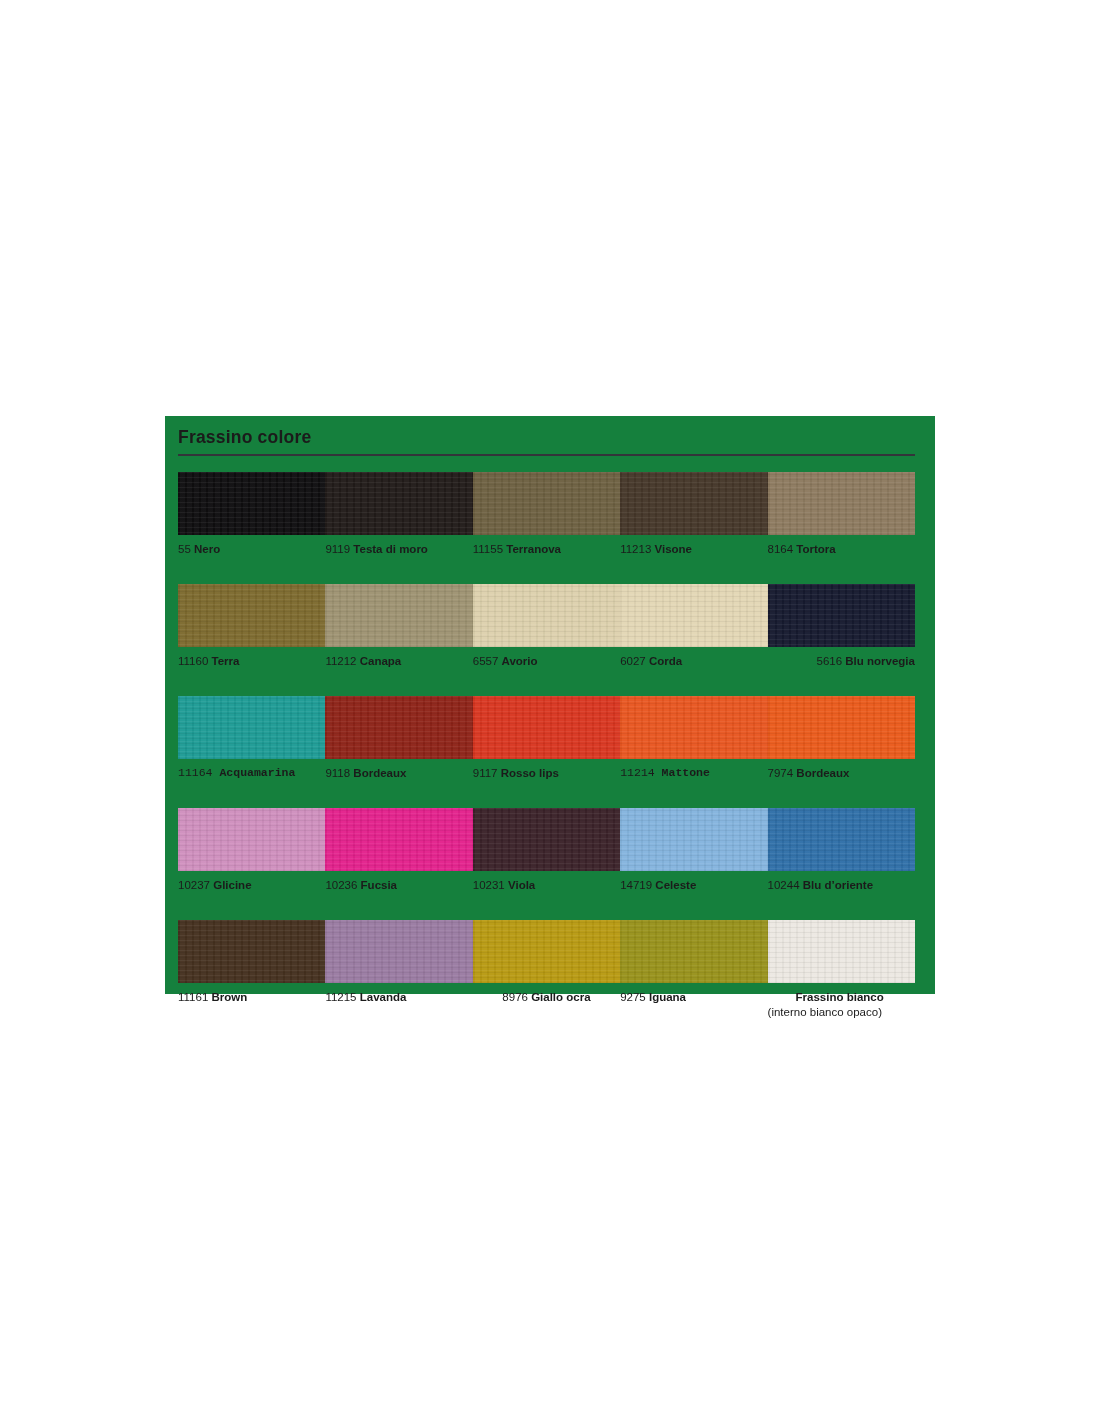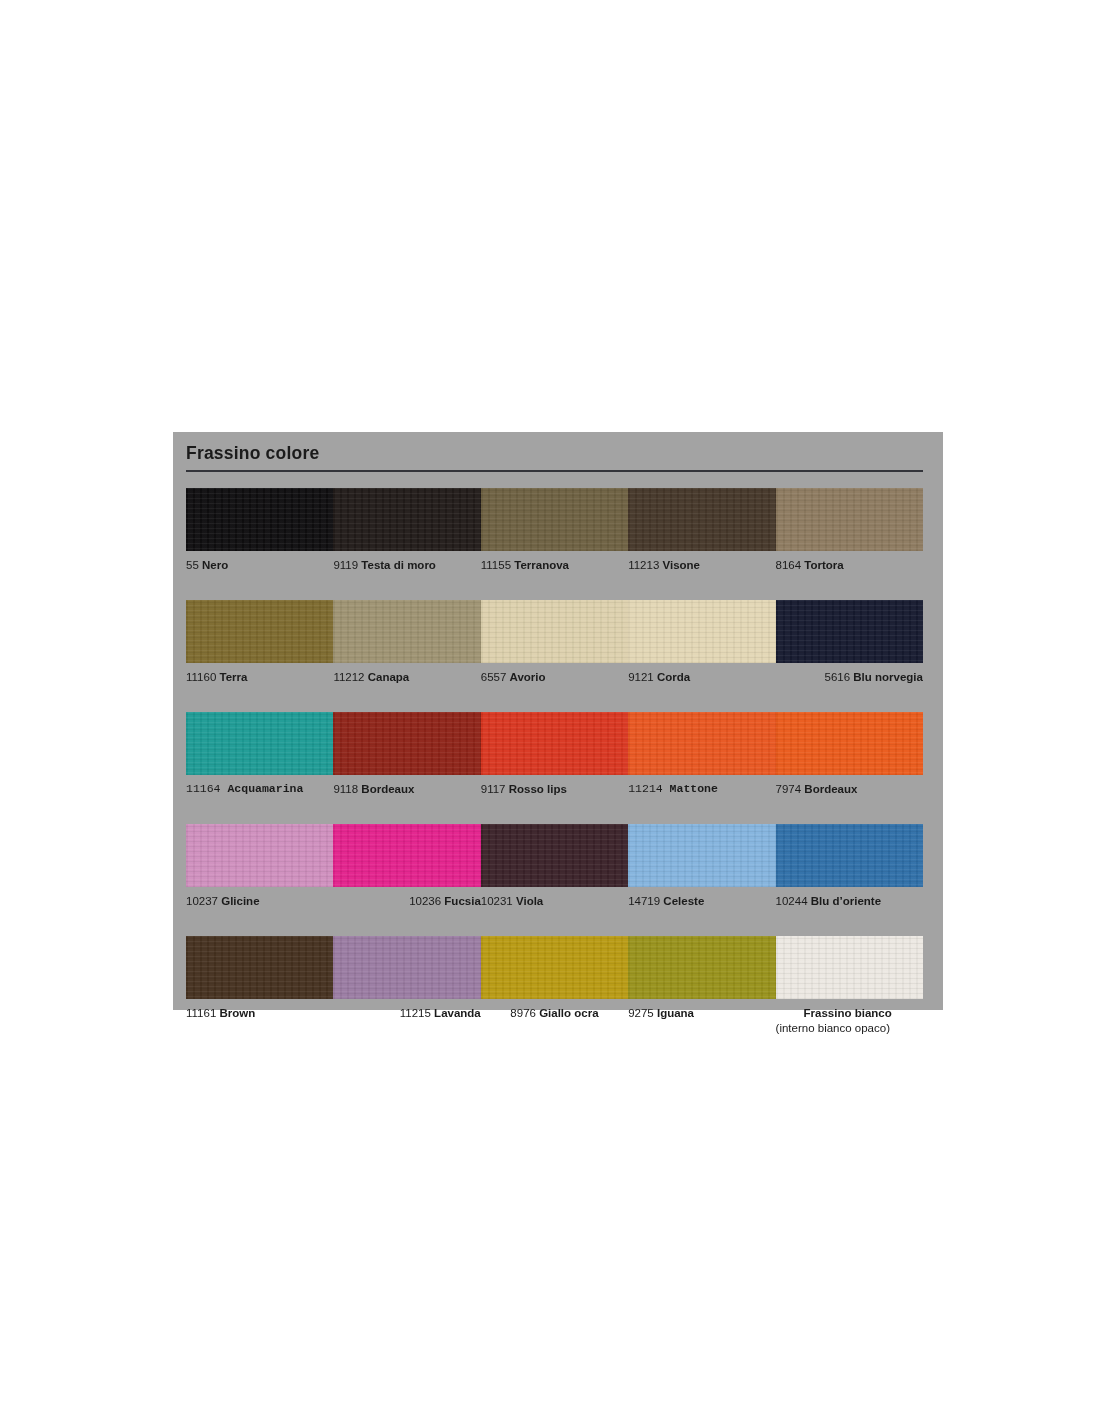--- a/index.html
+++ b/index.html
@@ -11,26 +11,25 @@
     width: 1100px;
     height: 1422px;
     font-family: "Liberation Sans", sans-serif;
     position: relative;
     overflow: hidden;
   }
 
   #catalog-page {
     position: absolute;
     left: 165px;
-    top: 432px;
+    top: 416px;
     width: 770px;
     height: 578px;
-    background: #a3a3a3;
+    background: #15803d;
     box-sizing: border-box;
-    margin-left: 8px;
   }
 
   #page-inner {
     position: absolute;
     left: 13px;
     top: 12px;
     width: 737px;
   }
 
   #page-title {
@@ -158,21 +157,21 @@
             <div class="swatch-cell" style="width: 147.4px; background: rgb(125, 106, 46);"></div>
             <div class="swatch-cell" style="width: 147.4px; background: rgb(158, 147, 114);"></div>
             <div class="swatch-cell" style="width: 147.4px; background: rgb(221, 209, 173);"></div>
             <div class="swatch-cell" style="width: 147.4px; background: rgb(227, 215, 181);"></div>
             <div class="swatch-cell" style="width: 147.4px; background: rgb(22, 26, 47);"></div>
           </div>
           <div class="label-strip">
             <div class="swatch-label" style="width: 147.4px;"><span class="code">11160 </span> <span class="name">Terra</span></div>
             <div class="swatch-label" style="width: 147.4px;"><span class="code">11212 </span> <span class="name">Canapa</span></div>
             <div class="swatch-label" style="width: 147.4px;"><span class="code">6557 </span> <span class="name">Avorio</span></div>
-            <div class="swatch-label" style="width: 147.4px;"><span class="code">9121 </span> <span class="name">Corda</span></div>
+            <div class="swatch-label" style="width: 147.4px;"><span class="code">6027 </span> <span class="name">Corda</span></div>
             <div class="swatch-label" style="width: 147.4px; text-align: right;"><span class="code">5616 </span> <span class="name">Blu norvegia</span></div>
           </div>
         </div>
         <div class="swatch-row">
           <div class="swatch-strip">
             <div class="swatch-cell" style="width: 147.4px; background: rgb(29, 155, 149);"></div>
             <div class="swatch-cell" style="width: 147.4px; background: rgb(142, 35, 24);"></div>
             <div class="swatch-cell" style="width: 147.4px; background: rgb(217, 54, 32);"></div>
             <div class="swatch-cell" style="width: 147.4px; background: rgb(232, 86, 32);"></div>
             <div class="swatch-cell" style="width: 147.4px; background: rgb(234, 90, 27);"></div>
@@ -188,37 +187,37 @@
         <div class="swatch-row">
           <div class="swatch-strip">
             <div class="swatch-cell" style="width: 147.4px; background: rgb(207, 143, 190);"></div>
             <div class="swatch-cell" style="width: 147.4px; background: rgb(227, 33, 140);"></div>
             <div class="swatch-cell" style="width: 147.4px; background: rgb(59, 34, 41);"></div>
             <div class="swatch-cell" style="width: 147.4px; background: rgb(132, 180, 222);"></div>
             <div class="swatch-cell" style="width: 147.4px; background: rgb(47, 111, 168);"></div>
           </div>
           <div class="label-strip">
             <div class="swatch-label" style="width: 147.4px;"><span class="code">10237 </span> <span class="name">Glicine</span></div>
-            <div class="swatch-label" style="width: 147.4px; text-align: right;"><span class="code">10236 </span> <span class="name">Fucsia</span></div>
+            <div class="swatch-label" style="width: 147.4px;"><span class="code">10236 </span> <span class="name">Fucsia</span></div>
             <div class="swatch-label" style="width: 147.4px;"><span class="code">10231 </span> <span class="name">Viola</span></div>
             <div class="swatch-label" style="width: 147.4px;"><span class="code">14719 </span> <span class="name">Celeste</span></div>
             <div class="swatch-label" style="width: 147.4px;"><span class="code">10244 </span> <span class="name">Blu d’oriente</span></div>
           </div>
         </div>
         <div class="swatch-row">
           <div class="swatch-strip">
             <div class="swatch-cell" style="width: 147.4px; background: rgb(69, 49, 31);"></div>
             <div class="swatch-cell" style="width: 147.4px; background: rgb(154, 123, 162);"></div>
             <div class="swatch-cell" style="width: 147.4px; background: rgb(184, 154, 18);"></div>
             <div class="swatch-cell" style="width: 147.4px; background: rgb(152, 146, 27);"></div>
             <div class="swatch-cell" style="width: 147.4px; background: rgb(236, 232, 226);"></div>
           </div>
           <div class="label-strip">
             <div class="swatch-label" style="width: 147.4px;"><span class="code">11161 </span> <span class="name">Brown</span></div>
-            <div class="swatch-label" style="width: 147.4px; text-align: right;"><span class="code">11215 </span> <span class="name">Lavanda</span></div>
+            <div class="swatch-label" style="width: 147.4px;"><span class="code">11215 </span> <span class="name">Lavanda</span></div>
             <div class="swatch-label" style="width: 147.4px; text-align: center;"><span class="code">8976 </span> <span class="name">Giallo ocra</span></div>
             <div class="swatch-label" style="width: 147.4px;"><span class="code">9275 </span> <span class="name">Iguana</span></div>
             <div class="swatch-label" style="width: 147.4px;">
               <span class="name-only">Frassino bianco</span>
               <span class="sub">(interno bianco opaco)</span>
             </div>
           </div>
         </div>
       </div>
 

